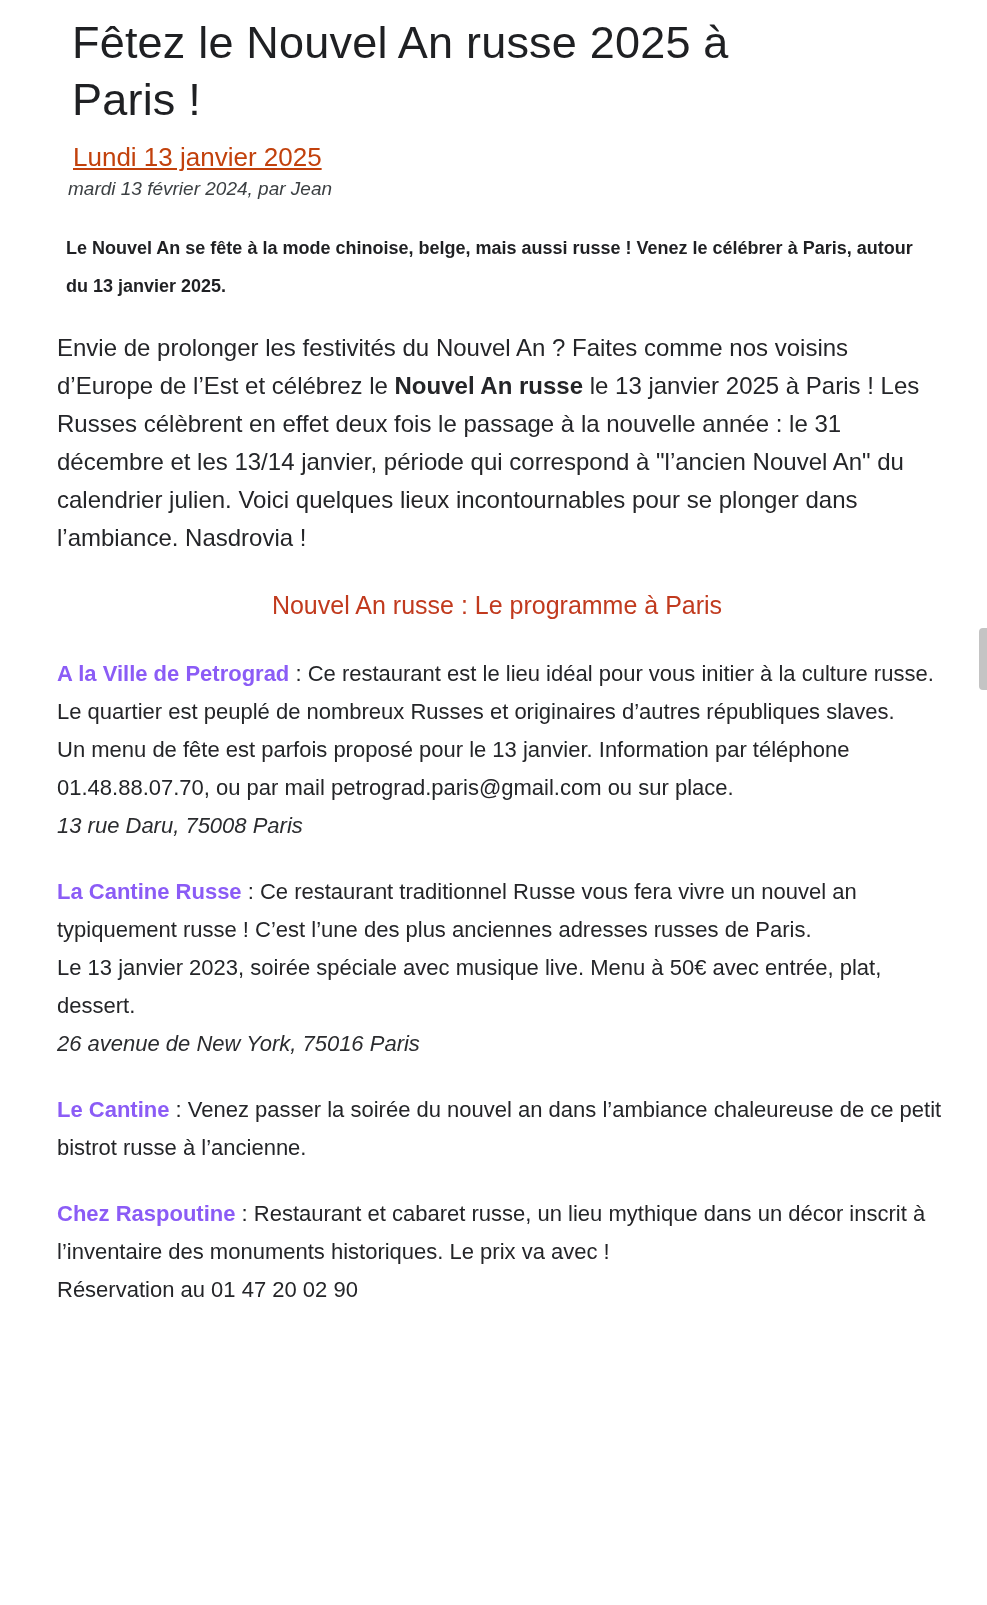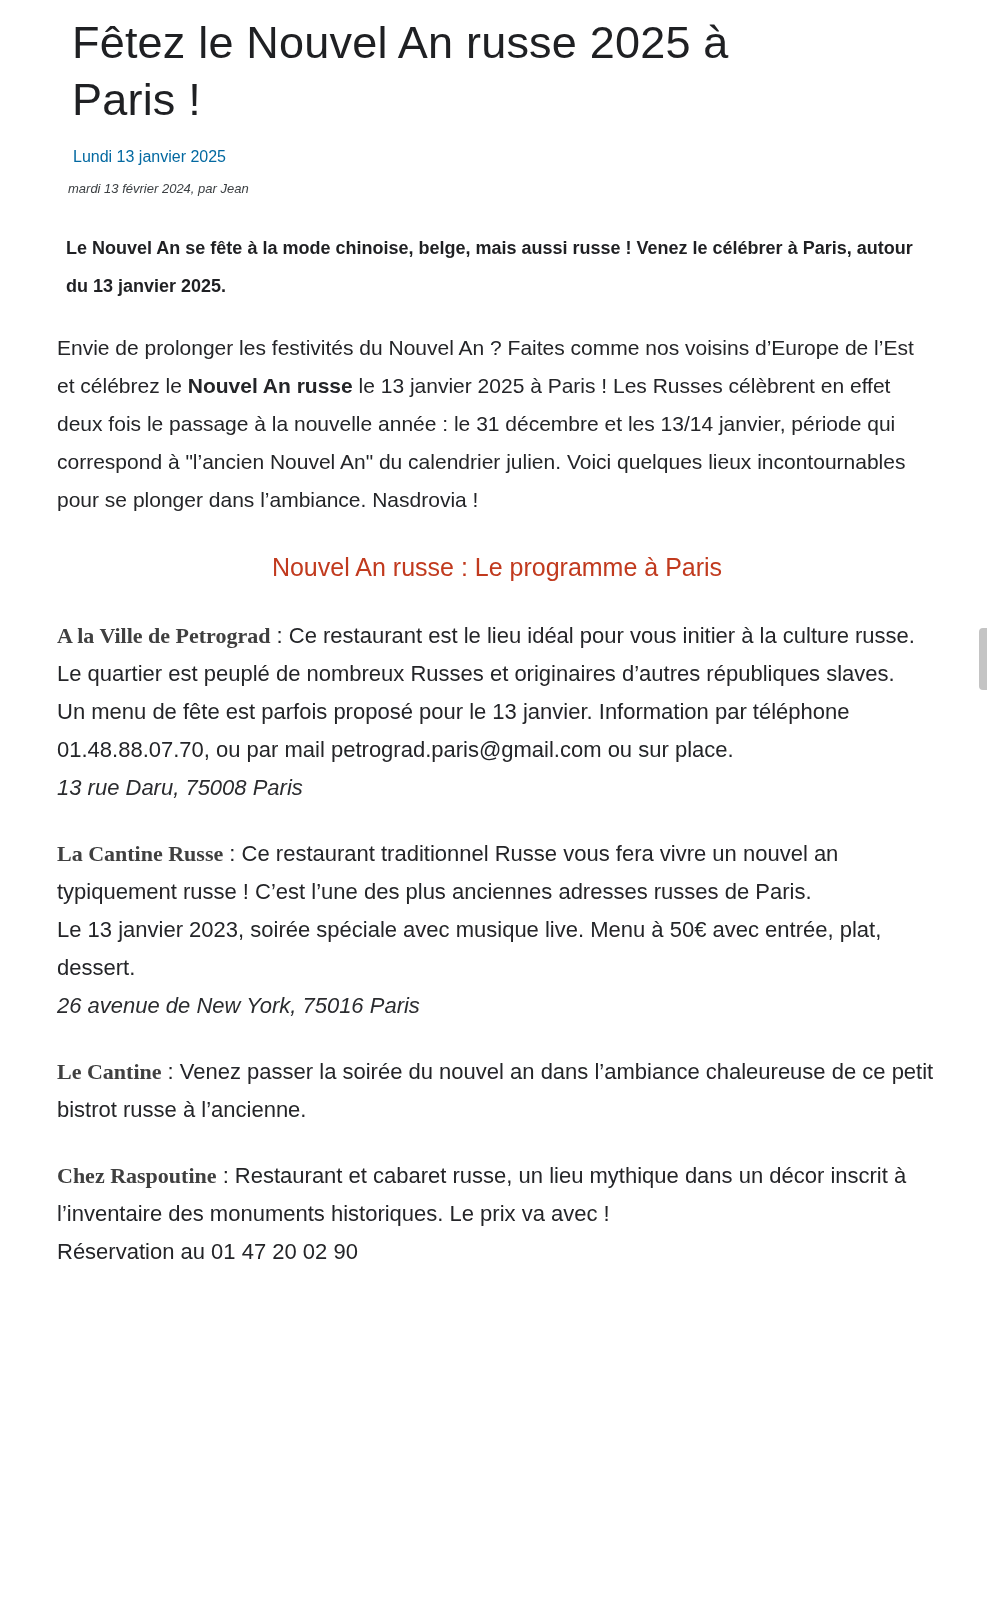--- a/index.html
+++ b/index.html
@@ -21,42 +21,43 @@
   h1.page-title {
     margin: 0 0 0 15px;
     font-size: 45px;
     line-height: 57px;
     font-weight: 400;
     color: #1f2023;
     letter-spacing: 0.2px;
   }
   .article-date {
     margin: 16px 0 0 16px;
-    font-size: 16px;
+    font-size: 26px;
     line-height: 26px;
-    color: #0369a1;
+    color: #c2410c;
+    text-decoration: underline;
   }
   .article-byline {
     margin: 7px 0 0 11px;
-    font-size: 13px;
+    font-size: 19px;
     line-height: 24px;
     font-style: italic;
     color: #3c4043;
   }
   .intro-paragraph {
     margin: 28px 0 0 9px;
     font-size: 18px;
     line-height: 38px;
     font-weight: 700;
     color: #1f2023;
     max-width: 860px;
   }
   .lead-paragraph {
     margin: 24px 0 0 0;
-    font-size: 21px;
+    font-size: 24px;
     line-height: 38px;
     color: #242528;
     max-width: 880px;
   }
   .lead-paragraph .b { font-weight: 700; }
   h2.section-heading {
     margin: 32px 0 0 0;
     font-size: 25px;
     line-height: 32px;
     font-weight: 400;
@@ -65,21 +66,21 @@
     max-width: 880px;
   }
   .venue-paragraph {
     margin: 34px 0 0 0;
     font-size: 22px;
     line-height: 38px;
     color: #242528;
     max-width: 885px;
   }
   .venue-paragraph + .venue-paragraph { margin-top: 28px; }
-  .venue-name { font-weight: 700; color: #404040; font-family: Liberation Serif, serif; }
+  .venue-name { font-weight: 700; color: #8b5cf6; }
   .venue-extra { display: block; }
   .venue-address {
     display: block;
     font-style: italic;
     color: #2b2c2f;
   }
   .scrollbar-thumb {
     position: absolute;
     right: 0;
     top: 628px;

